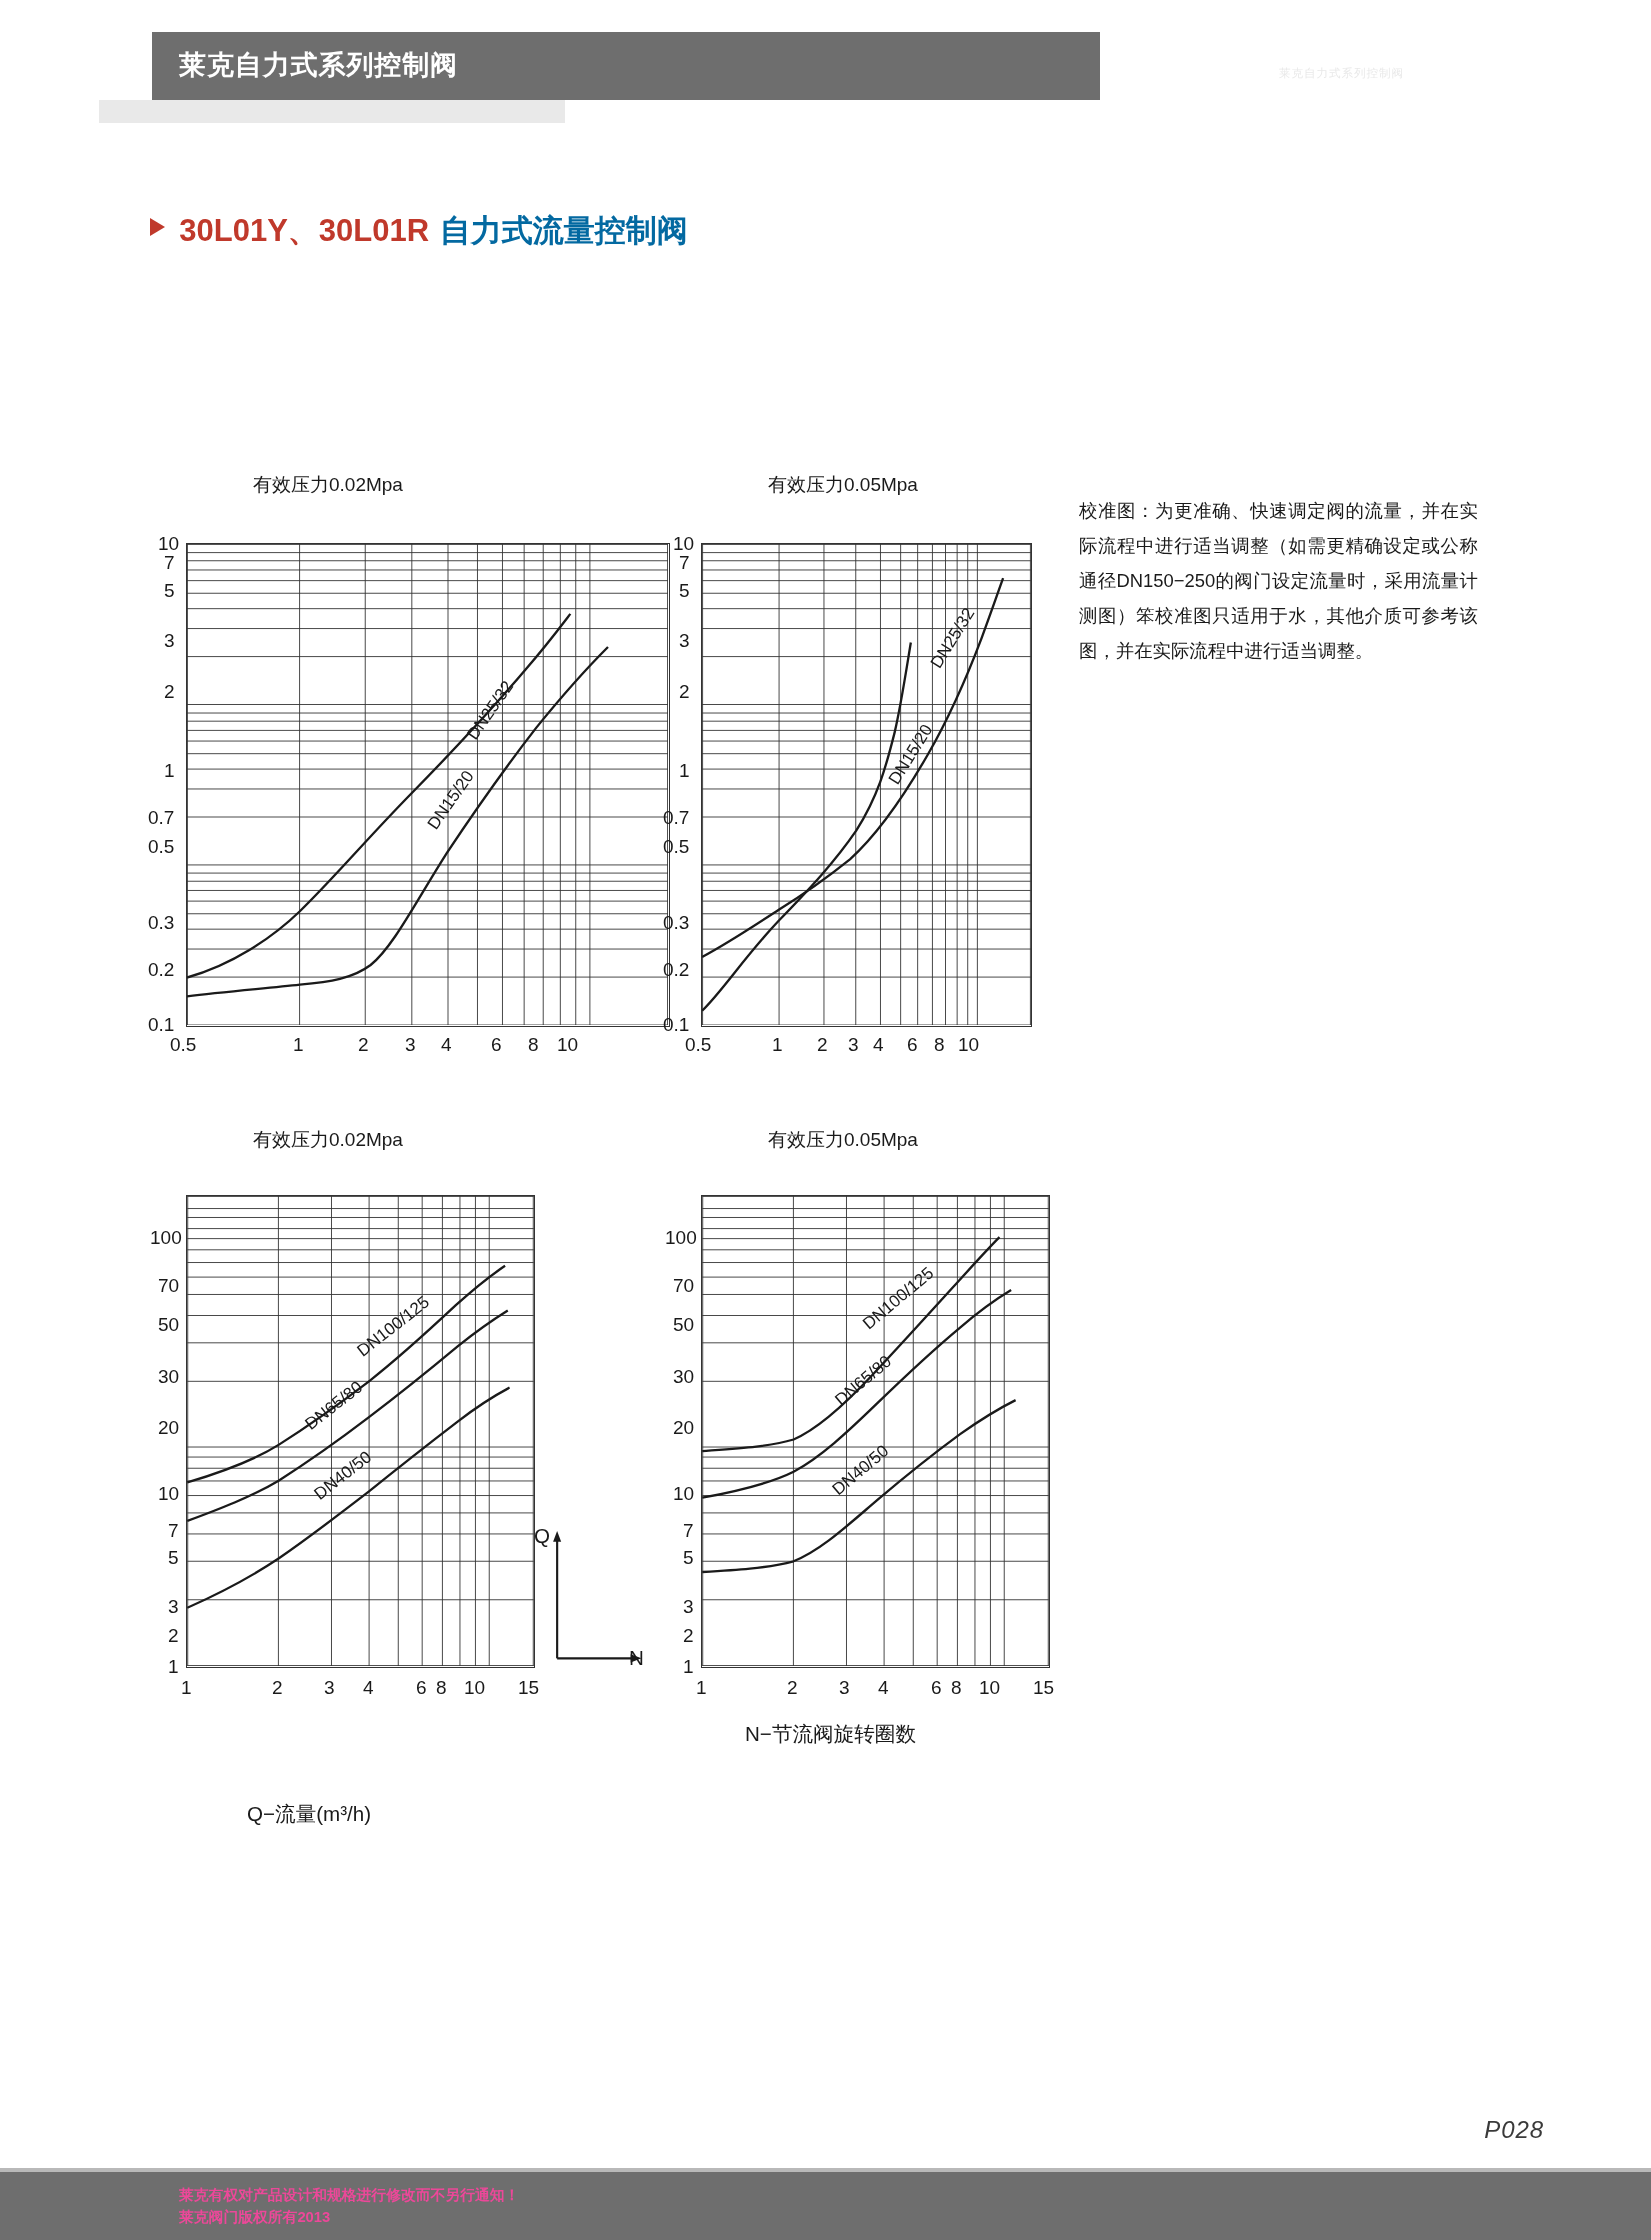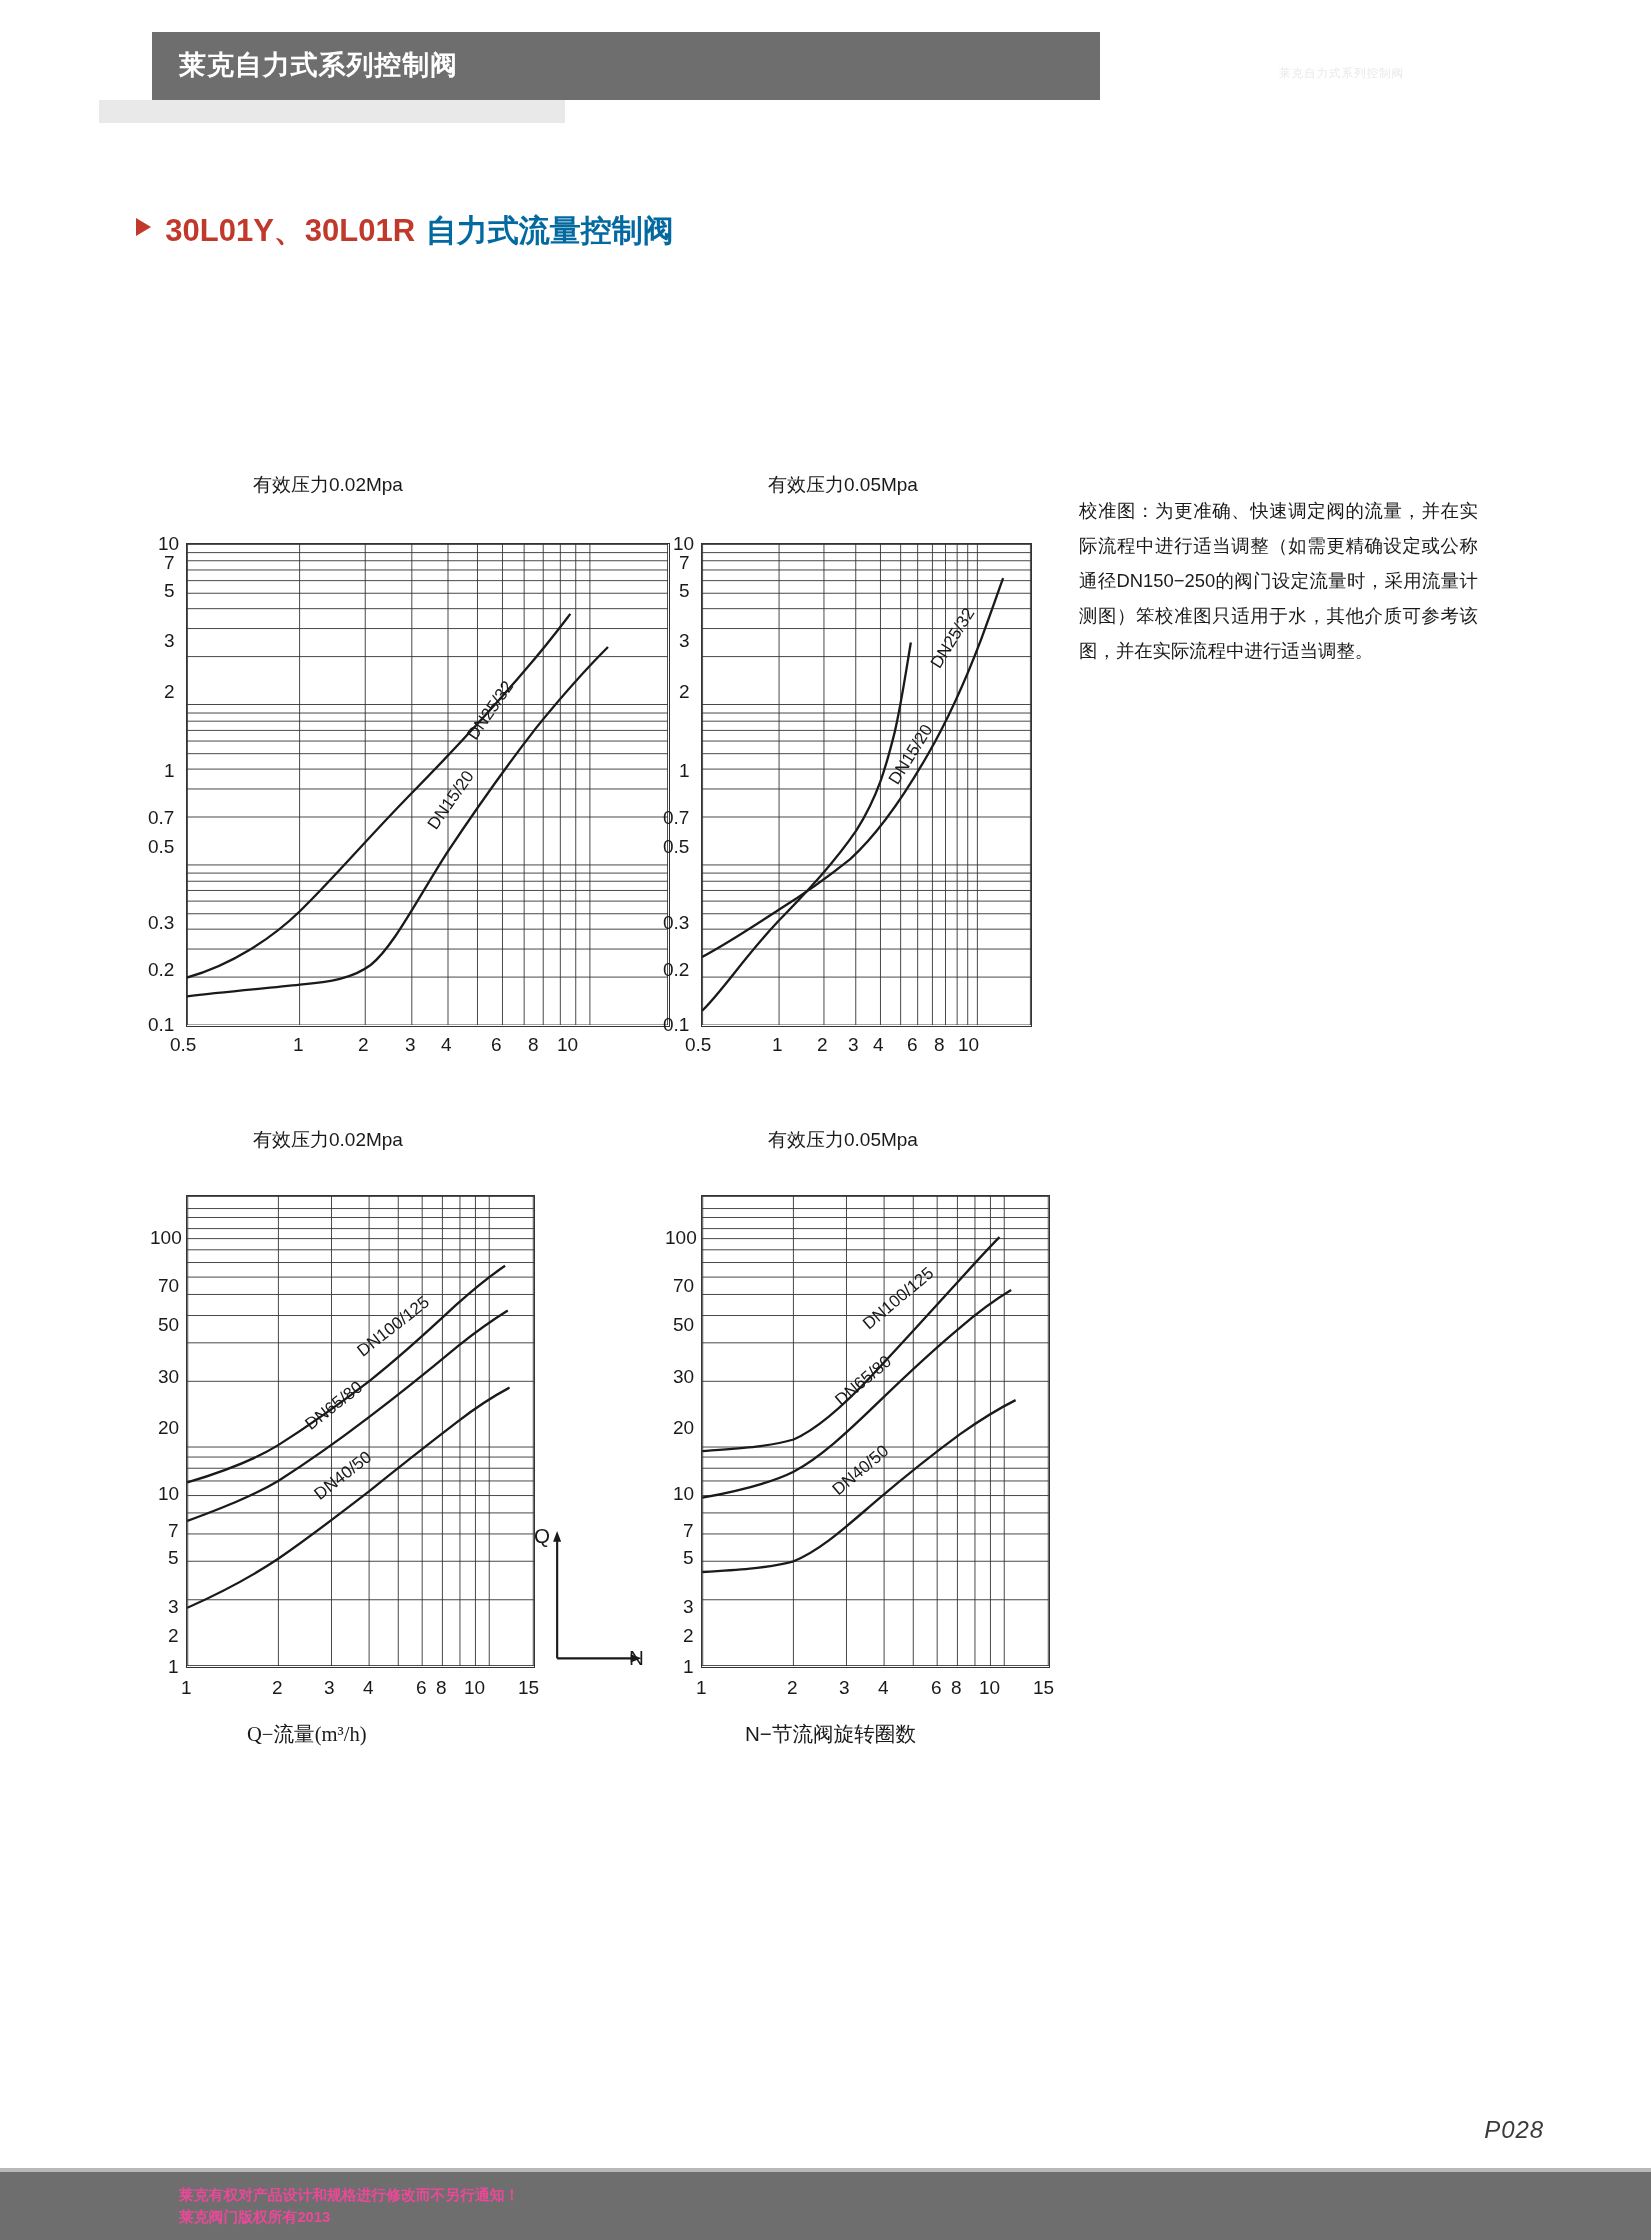--- a/index.html
+++ b/index.html
@@ -47,21 +47,21 @@
     left: 99px;
     top: 100px;
     width: 466px;
     height: 23px;
     background: #e9e9e9;
   }
 
   
   .section-title-row {
     position: absolute;
-    left: 136px;
+    left: 150px;
     top: 210px;
     display: flex;
     align-items: baseline;
   }
   .tri-marker {
     width: 0;
     height: 0;
     border-left: 15px solid #c0392b;
     border-top: 9px solid transparent;
     border-bottom: 9px solid transparent;
@@ -394,21 +394,21 @@
 <div class="axis-label" style="left:168px; top:1656px;">1</div>
 
 <div class="axis-label" style="left:181px; top:1677px;">1</div>
 <div class="axis-label" style="left:272px; top:1677px;">2</div>
 <div class="axis-label" style="left:324px; top:1677px;">3</div>
 <div class="axis-label" style="left:363px; top:1677px;">4</div>
 <div class="axis-label" style="left:416px; top:1677px;">6</div>
 <div class="axis-label" style="left:436px; top:1677px;">8</div>
 <div class="axis-label" style="left:464px; top:1677px;">10</div>
 <div class="axis-label" style="left:518px; top:1677px;">15</div>
-<div class="axis-label" style="left:247px; top:1720px; font-size:20.6px;font-family:Liberation Serif, serif;">Q−流量(m³/h)</div>
+<div class="axis-label" style="left:247px; top:1800px; font-size:20.6px;">Q−流量(m³/h)</div>
 
 <svg style="position:absolute; left:548px; top:1531px;" width="99" height="139" viewBox="0 0 110 155">
   <line x1="10" y1="8" x2="10" y2="142" stroke="#1a1a1a" stroke-width="2.4"></line>
   <line x1="10" y1="142" x2="96" y2="142" stroke="#1a1a1a" stroke-width="2.4"></line>
   <polygon points="10,0 5.5,12 14.5,12" fill="#1a1a1a"></polygon>
   <polygon points="104,142 92,137.5 92,146.5" fill="#1a1a1a"></polygon>
 </svg>
 <div class="axis-label" style="left:534px; top:1524px; font-size:20.6px;">Q</div>
 <div class="axis-label" style="left:629px; top:1646px; font-size:20.6px;">N</div>
 

